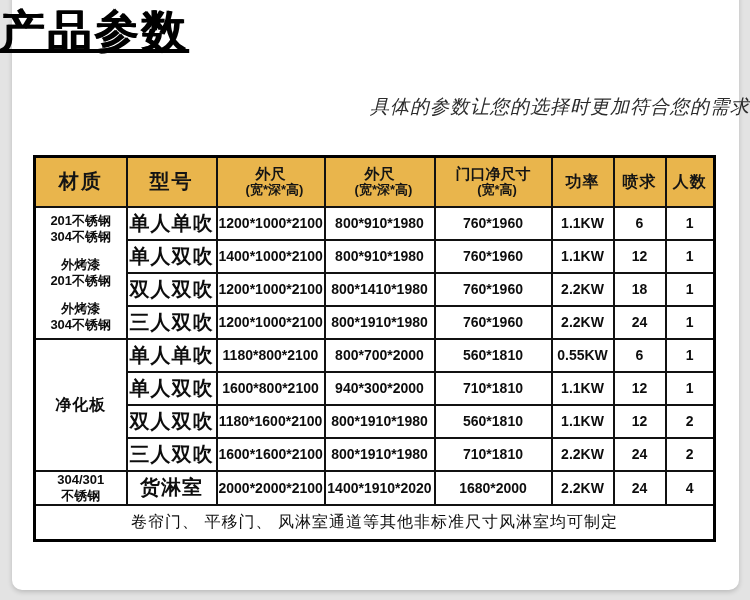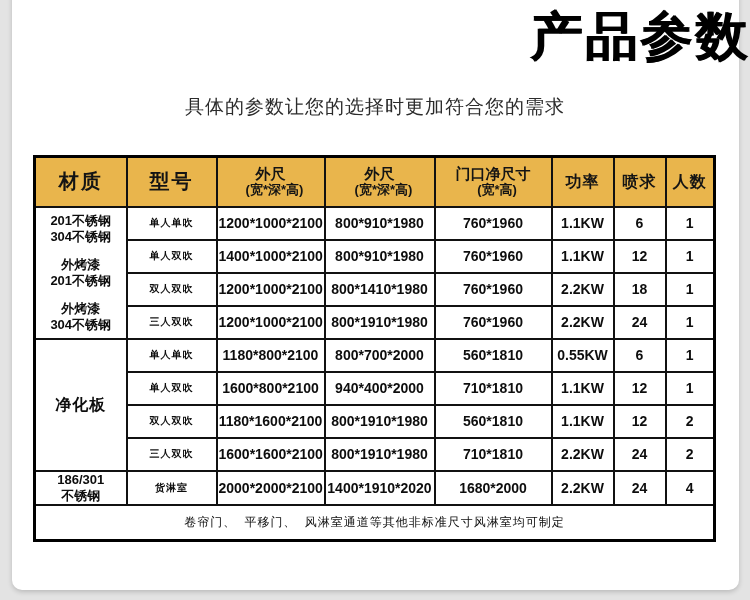--- a/index.html
+++ b/index.html
@@ -15,35 +15,37 @@
     position: absolute;
     left: 12px; top: -12px;
     width: 727px; height: 602px;
     background: #ffffff;
     border-radius: 0 0 10px 10px;
     box-shadow: 0 2px 5px rgba(0,0,0,0.18);
   }
   .page-title {
     position: absolute;
     left: 0; top: 2px; width: 750px;
-    text-align: right;
-    font-size: 52px;
+    text-align: left;
+    font-size: 44px;
     font-weight: 900;
     letter-spacing: 3px;
     color: #000;
     text-shadow: 1.2px 0 0 #000;
+    text-decoration: underline;
   }
   .page-subtitle {
     position: absolute;
     left: 0; top: 94px; width: 750px;
-    text-align: center;
+    text-align: right;
     font-size: 19px;
     font-weight: 400;
     color: #2b2b2b;
     letter-spacing: 1px;
+    font-style: italic;
   }
   table.spec {
     position: absolute;
     left: 33px; top: 155px;
     width: 680px;
     border-collapse: collapse;
     table-layout: fixed;
     background: #fff;
   }
   table.spec, table.spec th, table.spec td {
@@ -66,28 +68,27 @@
   th .th-sub  { font-size: 13px; margin-top: 1px; margin-left: 8px; }
   th .th-med  { font-size: 16px; letter-spacing: 1px; font-family: Liberation Serif, serif; }
   td {
     text-align: center;
     vertical-align: middle;
     padding: 0 1px;
   }
   .mat-cell { font-weight: 700; font-size: 13px; line-height: 16px; margin-left: 36px; }
   .mat-cell.single { font-size: 16px; letter-spacing: 1px; }
   .mat-gap { height: 12px; }
-  .model-cell { font-weight: 700; font-size: 10px; letter-spacing: 1px; border-radius: 13px; }
+  .model-cell { font-weight: 700; font-size: 20px; letter-spacing: 1px; border-radius: 13px; }
   .value-cell { font-weight: 700; font-size: 14px; }
   .note-cell {
     height: 36px;
-    font-size: 12px;
+    font-size: 16px;
     font-weight: 400;
     letter-spacing: 1px;
-    font-family: Liberation Mono, monospace;
   }
 </style>
 </head>
 <body>
 
 <div class="card"></div>
 
 <h1 class="page-title">产品参数</h1>
 <div class="page-subtitle">具体的参数让您的选择时更加符合您的需求</div>
 
@@ -188,21 +189,21 @@
         <td class="value-cell">1180*800*2100</td>
         <td class="value-cell">800*700*2000</td>
         <td class="value-cell">560*1810</td>
         <td class="value-cell">0.55KW</td>
         <td class="value-cell">6</td>
         <td class="value-cell">1</td>
       </tr>
       <tr>
         <td class="model-cell">单人双吹</td>
         <td class="value-cell">1600*800*2100</td>
-        <td class="value-cell">940*400*2000</td>
+        <td class="value-cell">940*300*2000</td>
         <td class="value-cell">710*1810</td>
         <td class="value-cell">1.1KW</td>
         <td class="value-cell">12</td>
         <td class="value-cell">1</td>
       </tr>
       <tr>
         <td class="model-cell">双人双吹</td>
         <td class="value-cell">1180*1600*2100</td>
         <td class="value-cell">800*1910*1980</td>
         <td class="value-cell">560*1810</td>
@@ -214,21 +215,21 @@
         <td class="model-cell">三人双吹</td>
         <td class="value-cell">1600*1600*2100</td>
         <td class="value-cell">800*1910*1980</td>
         <td class="value-cell">710*1810</td>
         <td class="value-cell">2.2KW</td>
         <td class="value-cell">24</td>
         <td class="value-cell">2</td>
       </tr>
       <tr>
         <td rowspan="1" class="mat-cell">
-          <div class="mat-line">186/301</div>
+          <div class="mat-line">304/301</div>
           <div class="mat-line">不锈钢</div>
         </td>
         <td class="model-cell">货淋室</td>
         <td class="value-cell">2000*2000*2100</td>
         <td class="value-cell">1400*1910*2020</td>
         <td class="value-cell">1680*2000</td>
         <td class="value-cell">2.2KW</td>
         <td class="value-cell">24</td>
         <td class="value-cell">4</td>
       </tr>

